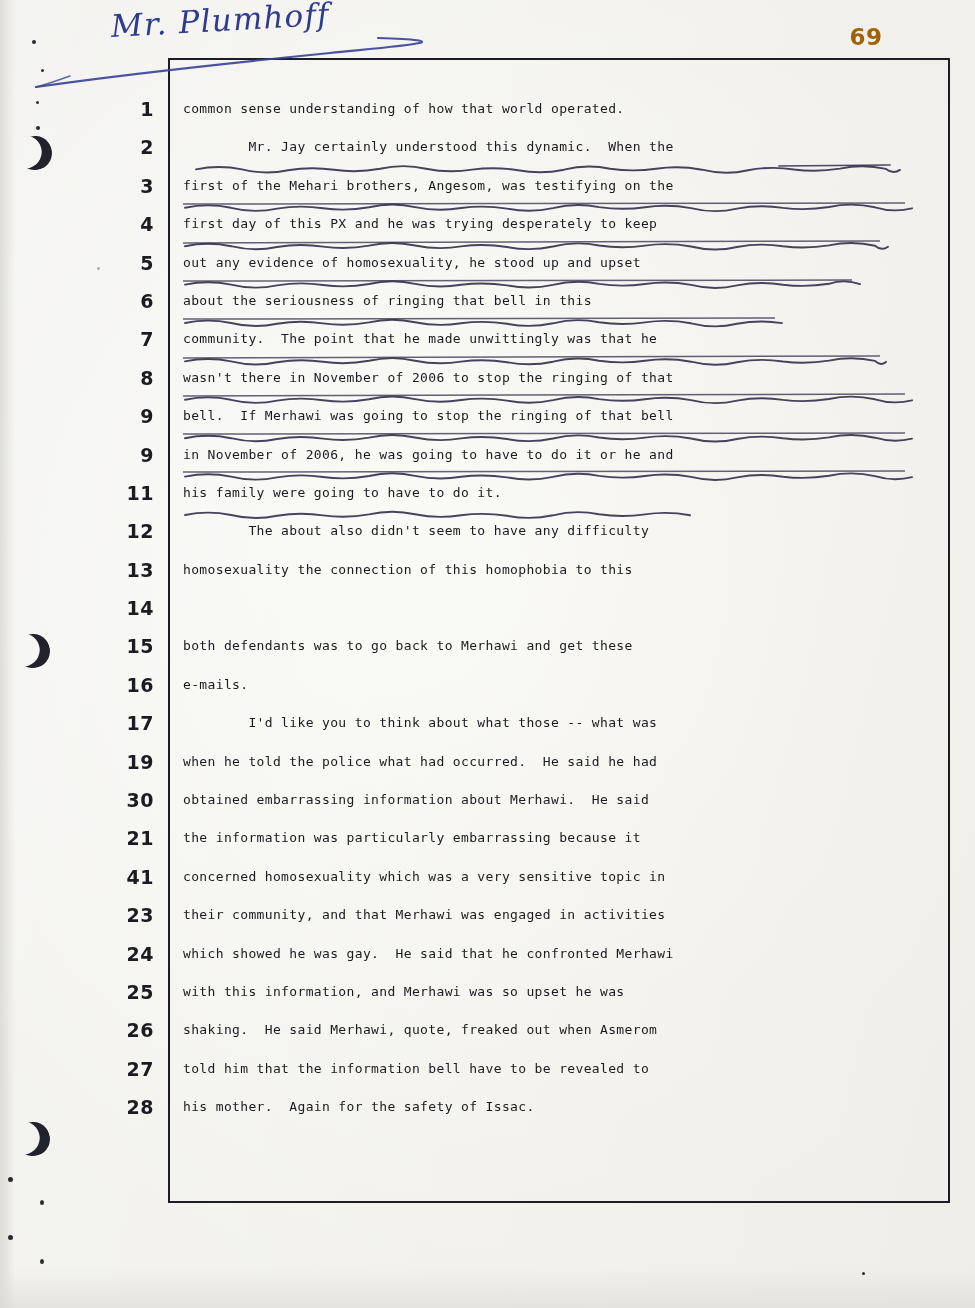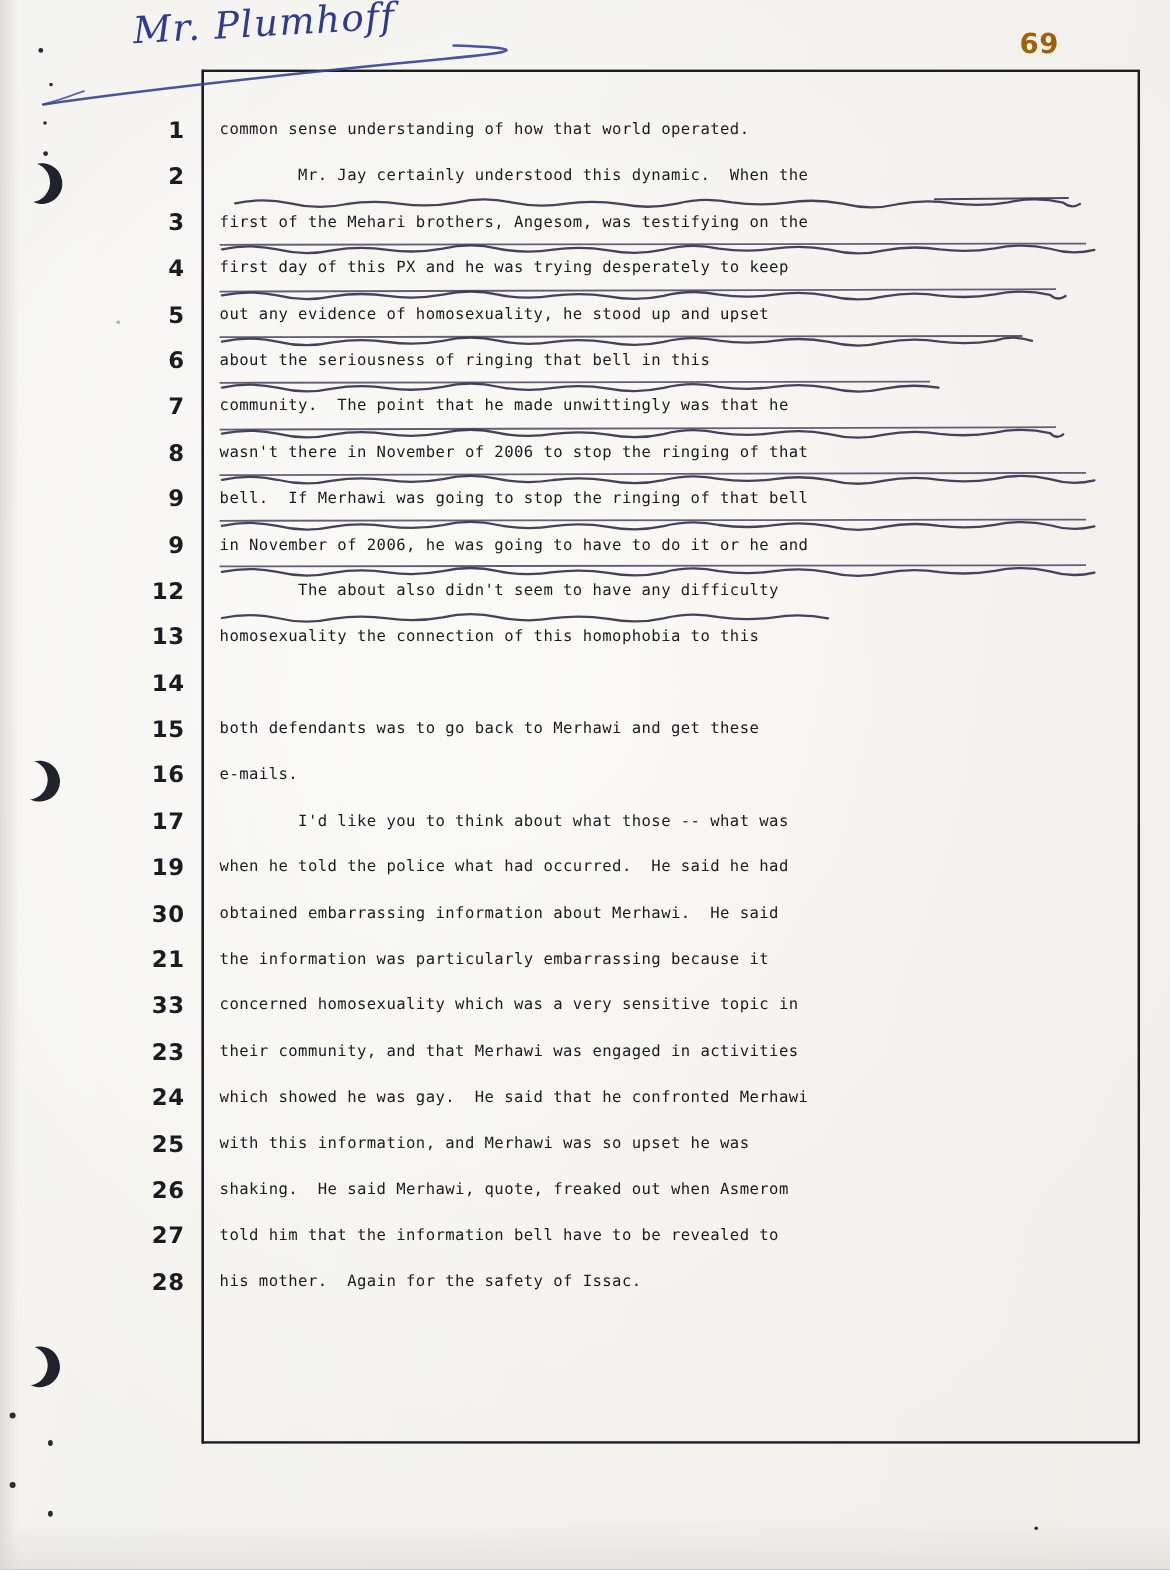--- a/index.html
+++ b/index.html
@@ -213,20 +213,24 @@
       </div>
       <div class="line-row">
         <div class="line-no">9</div>
         <div class="line-text">bell.  If Merhawi was going to stop the ringing of that bell</div>
       </div>
       <div class="line-row">
         <div class="line-no">9</div>
         <div class="line-text">in November of 2006, he was going to have to do it or he and</div>
       </div>
       <div class="line-row">
+        <div class="line-no">11</div>
+        <div class="line-text">his family were going to have to do it.</div>
+      </div>
+      <div class="line-row">
         <div class="line-no">12</div>
         <div class="line-text">        The about also didn't seem to have any difficulty</div>
       </div>
       <div class="line-row">
         <div class="line-no">13</div>
         <div class="line-text">homosexuality the connection of this homophobia to this</div>
       </div>
       <div class="line-row">
         <div class="line-no">14</div>
       </div>
@@ -248,21 +252,21 @@
       </div>
       <div class="line-row">
         <div class="line-no">30</div>
         <div class="line-text">obtained embarrassing information about Merhawi.  He said</div>
       </div>
       <div class="line-row">
         <div class="line-no">21</div>
         <div class="line-text">the information was particularly embarrassing because it</div>
       </div>
       <div class="line-row">
-        <div class="line-no">33</div>
+        <div class="line-no">41</div>
         <div class="line-text">concerned homosexuality which was a very sensitive topic in</div>
       </div>
       <div class="line-row">
         <div class="line-no">23</div>
         <div class="line-text">their community, and that Merhawi was engaged in activities</div>
       </div>
       <div class="line-row">
         <div class="line-no">24</div>
         <div class="line-text">which showed he was gay.  He said that he confronted Merhawi</div>
       </div>

